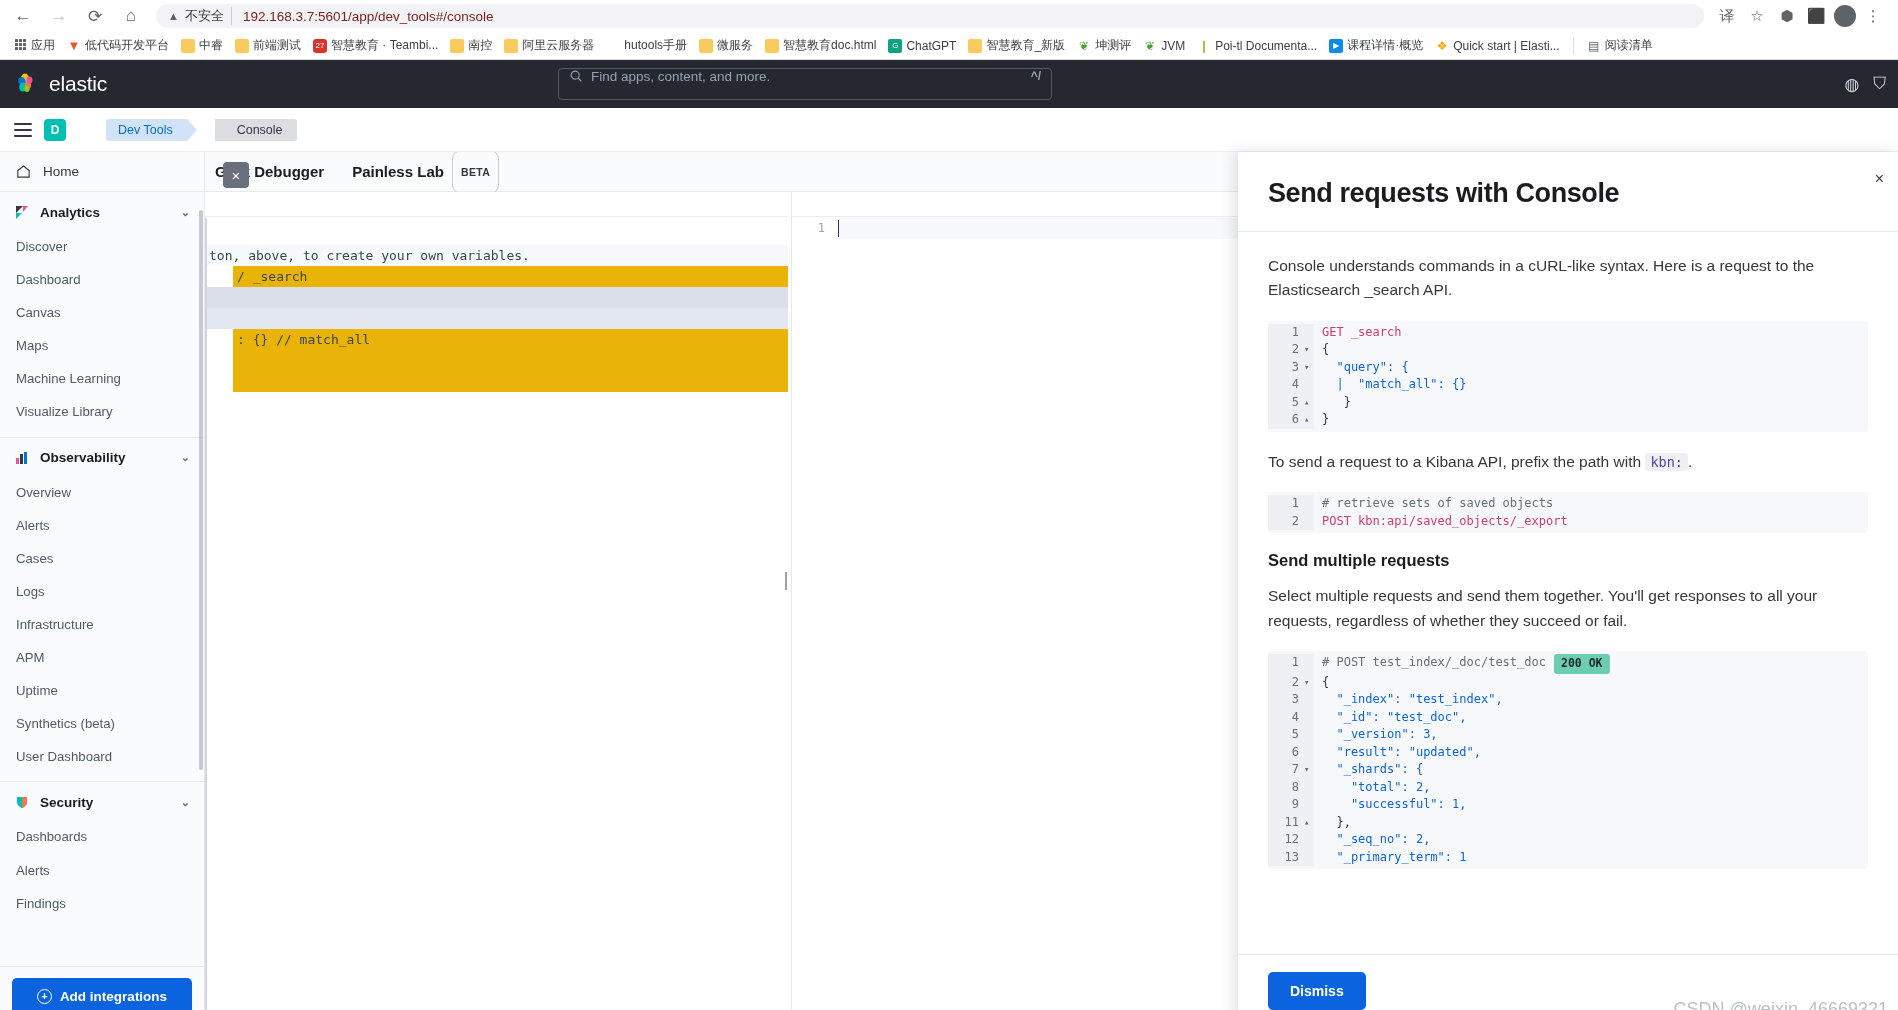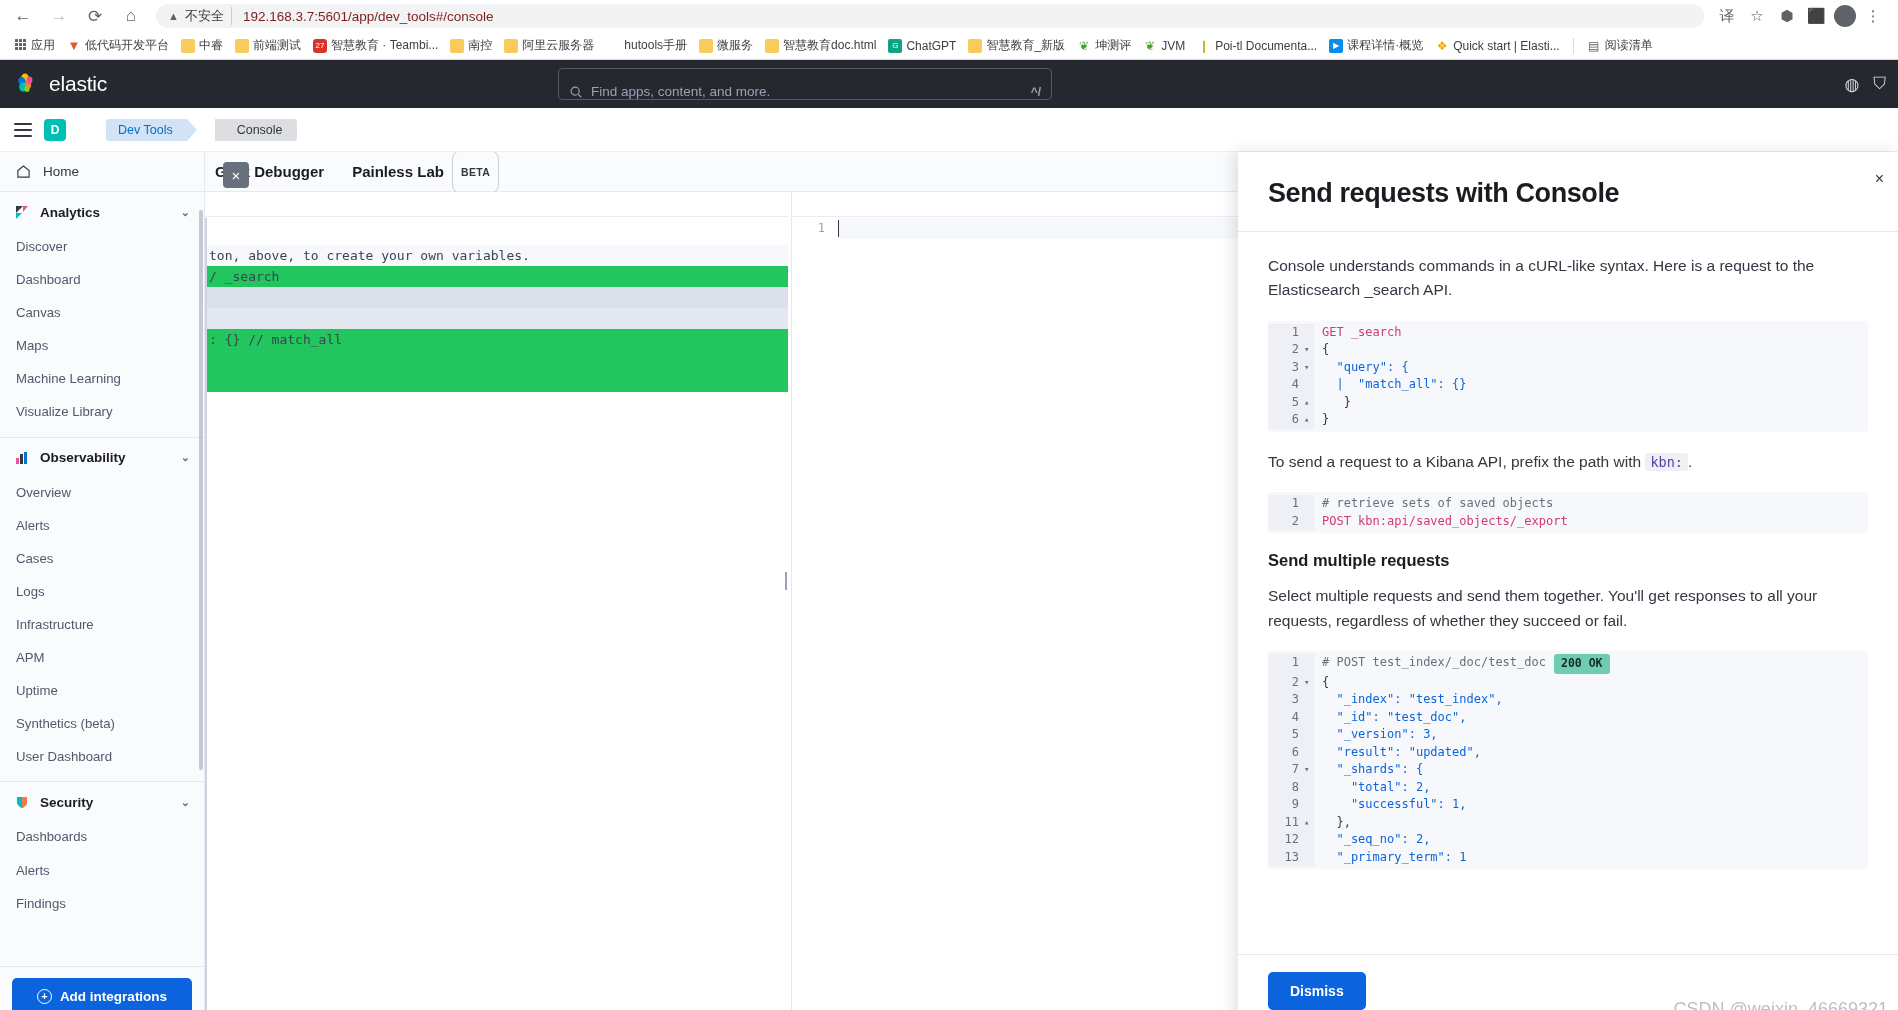--- a/index.html
+++ b/index.html
@@ -50,21 +50,21 @@
   
   #elastic-header {
     height: 48px; background: #25282f; display: flex; align-items: center;
     padding: 0 16px; position: relative;
   }
   #brand { display:flex; align-items:center; gap:9px; }
   #brand .name { color:#fff; font-size:21px; letter-spacing:-0.2px; }
   #global-search {
     position:absolute; left:558px; width:494px; height:32px;
     background:#25282f; border:1px solid #535966; border-radius:4px;
-    display:flex; align-items:flex-end; padding:0 10px; gap:8px;
+    display:flex; align-items:flex-start; padding:0 10px; gap:8px;
   }
   #global-search .ph { color:#98a2b3; font-size:13.5px; flex:1; }
   #global-search .kbd { color:#98a2b3; font-size:12px; font-weight:bold;}
   #header-right { position:absolute; right:12px; display:flex; align-items:center; gap:14px;}
   .hdr-ico { color:#d3dae6; font-size:17px; }
 
   
   #breadcrumb-bar {
     height: 44px; background:#fff; display:flex; align-items:center; padding:0 14px; gap:12px;
     border-bottom:1px solid #eceff3;
@@ -127,21 +127,21 @@
     position:absolute; left:18px; top:10px; width:26px;height:26px; background:#69707d;
     border-radius:4px; color:#fff; display:flex;align-items:center;justify-content:center;
     font-size:15px; z-index:30;
   }
   #editor-pane { position:absolute; left:0; top:40px; bottom:0; width:583px; background:#fff; }
   #editor-toprule { height:25px; border-bottom:1px solid #e9ecf2;}
   #gutter { position:absolute; left:0; top:26px; bottom:0; width:2px; background:#cfd4de;}
   .code-line { font-family:"DejaVu Sans Mono", monospace; font-size:13px; color:#37474f;
     height:21px; line-height:21px; padding-left:4px; white-space:pre;}
   .cl-hl1 { background:#f7f8fc; }
-  .cl-hl2 { background:#22c55e; }
+  .cl-hl2 { background:#eab308;margin-left:28px; }
   .cl-hl3 { background:#dadfe9; }
   .cl-hl4 { background:#e3e7ef; }
   #run-icons { position:absolute; right:32px; top:63px; display:flex; gap:13px; align-items:center; }
   #drag-handle { position:absolute; left:580px; top:420px; width:10px; height:18px;
      display:flex; justify-content:space-between; }
   #drag-handle i { width:2px; height:18px; background:#98a2b3; display:block;}
   #vsplit { position:absolute; left:586px; top:40px; bottom:0; width:1px; background:#e3e7ef;}
   #output-pane { position:absolute; left:587px; top:40px; bottom:0; right:0; background:#fff;}
   #output-toprule { height:25px; border-bottom:1px solid #e9ecf2;}
   #output-gutter { position:absolute; left:0; top:26px; width:45px; bottom:0; }

